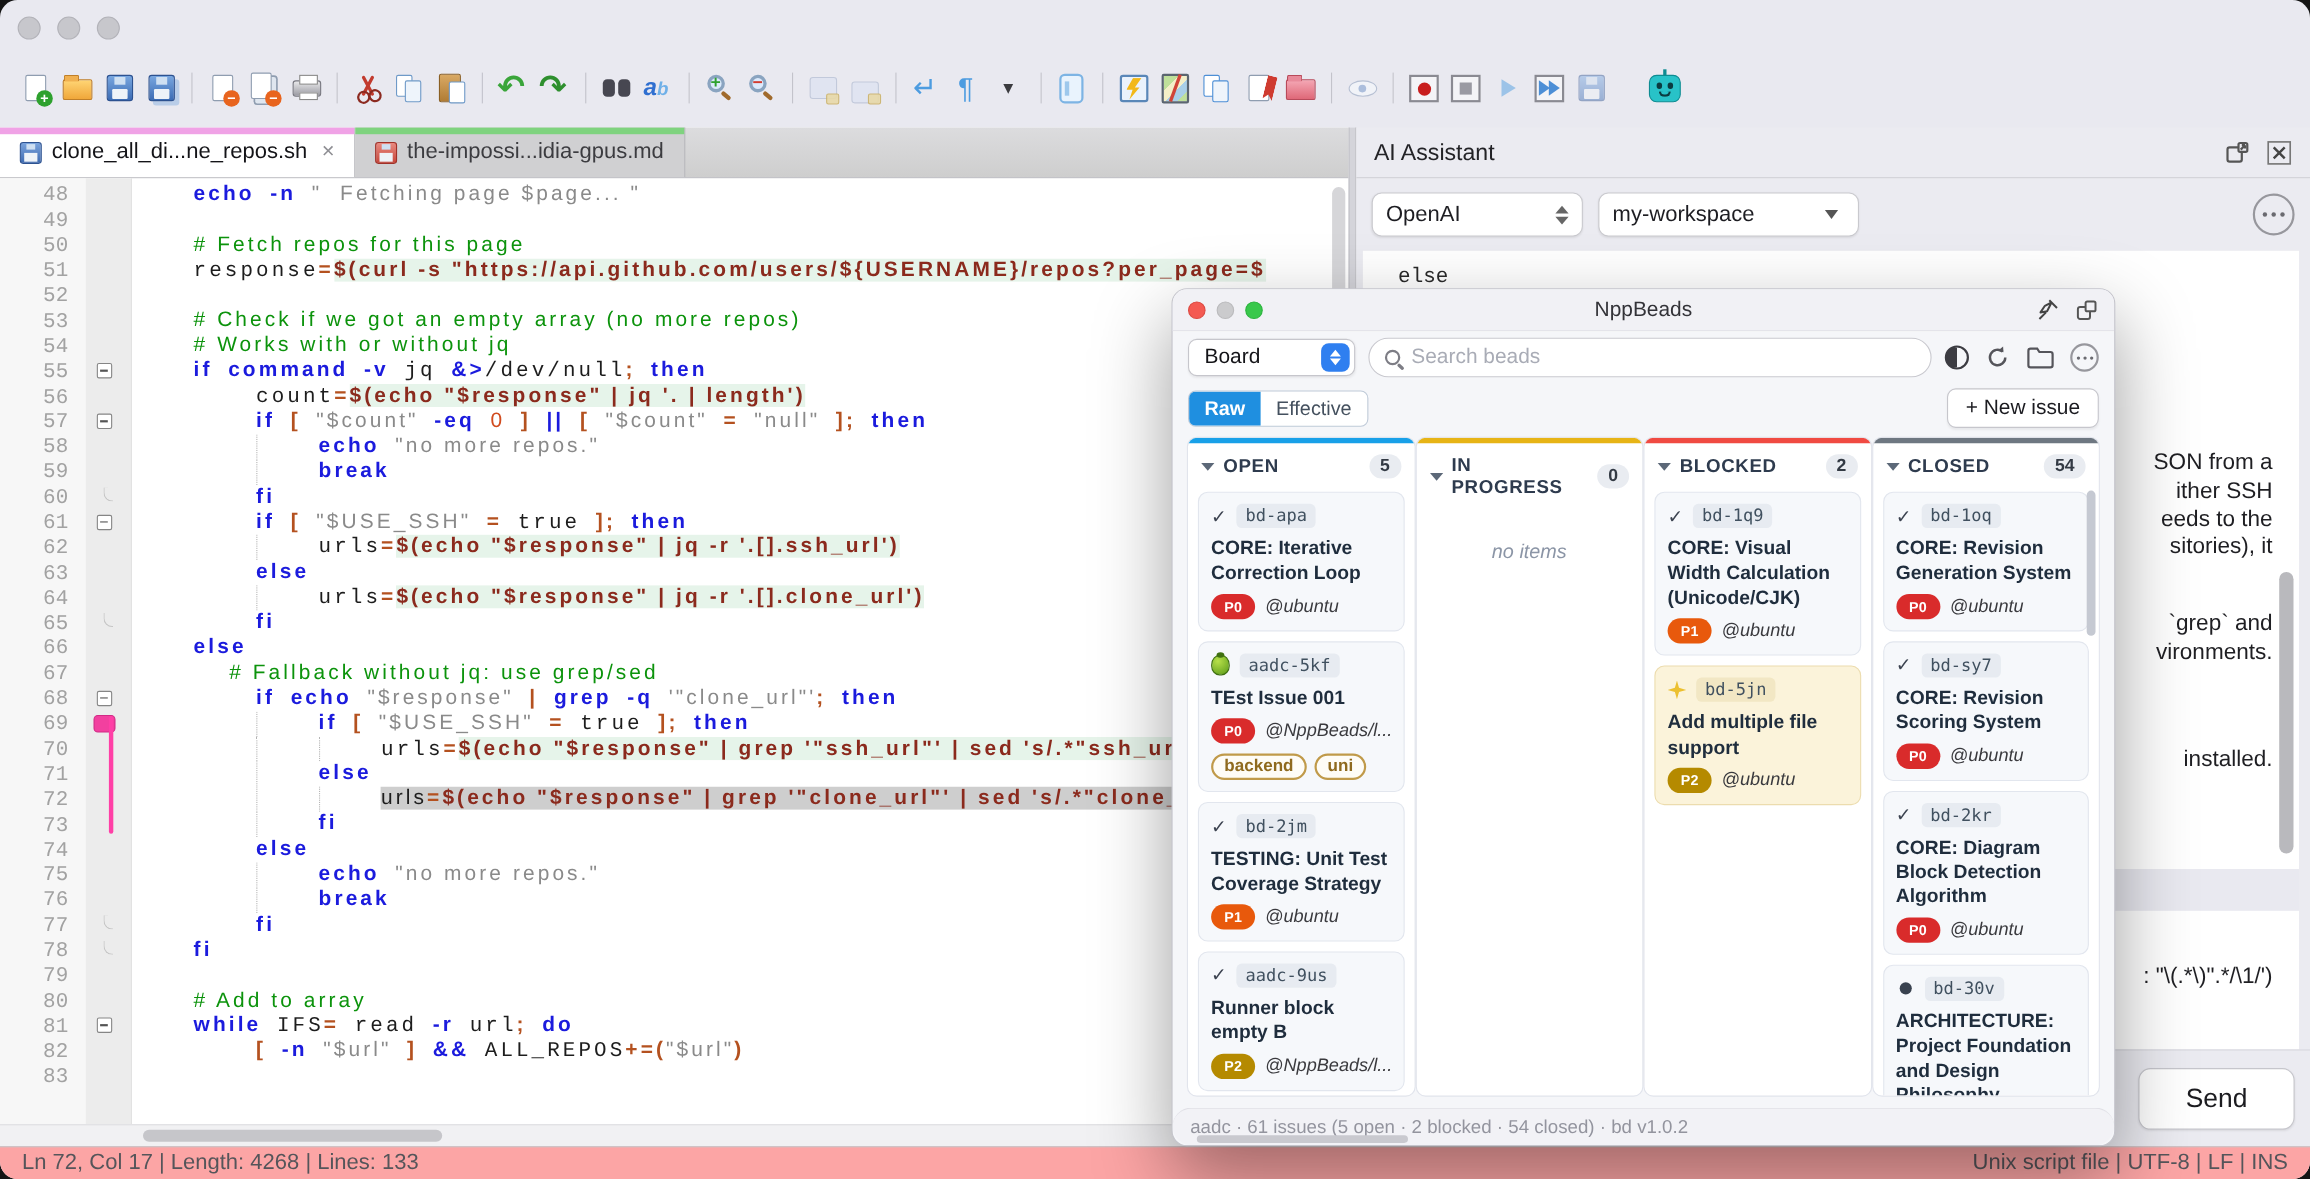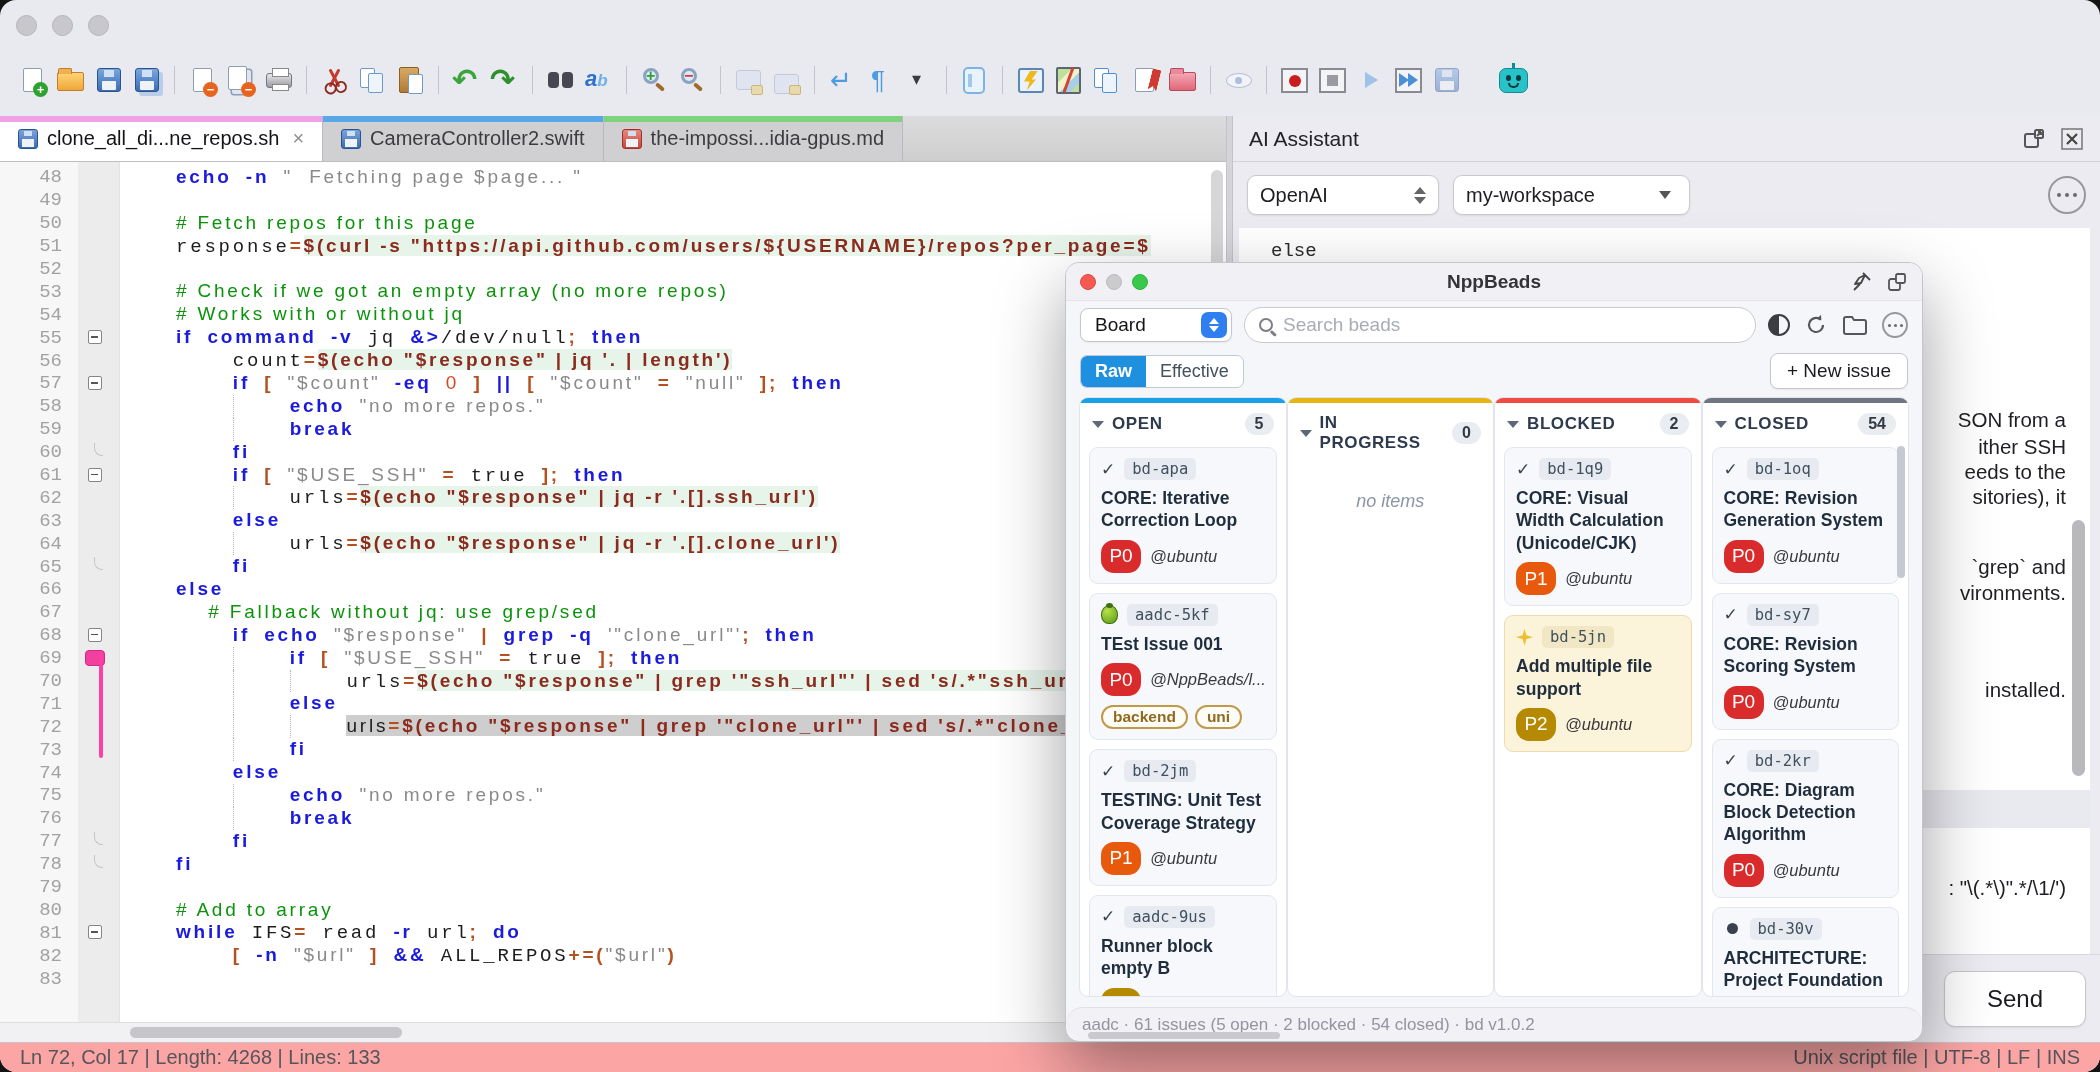--- a/index.html
+++ b/index.html
@@ -144,21 +144,21 @@
   .ai-band{position:absolute;left:0;right:0;top:562px;height:38px;background:#e9e9f0;}
   .ai-vscroll{position:absolute;right:5px;top:292px;width:13px;height:256px;background:#b9b9bd;border-radius:7px;}
   .send-row{position:absolute;left:0;right:0;bottom:0;height:88px;background:#ebebf1;border-top:1px solid #d8d8de;}
   .send-btn{position:absolute;right:14px;top:16px;width:142px;height:56px;background:#fff;border:1px solid #c6c6cc;border-radius:11px;font-size:24px;color:#1c1c20;display:flex;align-items:center;justify-content:center;box-shadow:0 1px 2px rgba(0,0,0,.08);}
 
   
   .beads{position:absolute;left:1065px;top:262px;width:858px;height:780px;background:#f5f6f9;border:1px solid #c4c4cb;border-radius:14px;box-shadow:0 28px 70px rgba(0,0,0,.38);z-index:10;overflow:hidden;}
   .bd-titlebar{position:absolute;top:0;left:0;right:0;height:38px;display:flex;align-items:center;padding:0 14px;border-bottom:1px solid #e4e4ea;background:#f1f1f5;}
   .bd-lights{display:flex;gap:10px;}
   .bd-light{width:16px;height:16px;border-radius:50%;}
-  .bd-title{position:absolute;left:0;right:0;text-align:center;font-size:19px;font-weight:700;color:#333338;pointer-events:none;}
+  .bd-title{position:absolute;left:0;right:0;text-align:center;font-size:19px;font-weight:400;color:#333338;pointer-events:none;}
   .bd-ticons{margin-left:auto;display:flex;gap:14px;z-index:2;}
   .bd-toolbar{position:absolute;top:38px;left:0;right:0;height:48px;display:flex;align-items:center;padding:0 14px;gap:12px;}
   .board-sel{width:152px;height:34px;background:#fff;border:1px solid #c6c6cc;border-radius:8px;display:flex;align-items:center;padding:0 4px 0 14px;box-shadow:0 1px 2px rgba(0,0,0,.06);}
   .board-sel .lbl{font-size:19px;color:#141418;}
   .bstep{margin-left:auto;width:26px;height:26px;background:#2f7ff0;border-radius:7px;display:flex;flex-direction:column;align-items:center;justify-content:center;gap:2px;}
   .bstep i{width:0;height:0;border-left:5px solid transparent;border-right:5px solid transparent;}
   .bstep i.up{border-bottom:6px solid #fff;}
   .bstep i.dn{border-top:6px solid #fff;}
   .searchbox{flex:1;height:36px;background:#fff;border:1px solid #c9c9cf;border-radius:18px;display:flex;align-items:center;padding:0 14px;gap:10px;}
   .maggy{width:14px;height:14px;border:2.5px solid #7d7d85;border-radius:50%;position:relative;flex:0 0 auto;}
@@ -181,21 +181,21 @@
   .col-count{margin-left:auto;background:#e9ecf1;border-radius:12px;padding:2px 10px;font-size:16px;font-weight:bold;color:#333a44;}
   .cards{flex:1;padding:4px 9px 9px;display:flex;flex-direction:column;gap:9px;overflow:hidden;}
   .card{background:#f6f8fb;border:1px solid #e2e6ee;border-radius:9px;padding:10px 11px;}
   .card.hl{background:#fbf3da;border-color:#ecdcae;}
   .card-head{display:flex;align-items:center;gap:9px;}
   .cicon{font-size:17px;color:#3c4350;line-height:1;}
   .cid{background:#e7ebf1;border-radius:5px;padding:2px 8px;font-family:"DejaVu Sans Mono",monospace;font-size:15.5px;color:#40505f;}
   .card.hl .cid{background:#f2e7c4;}
   .ctitle{font-size:17.5px;font-weight:bold;color:#1f2d3d;line-height:1.28;margin-top:7px;}
   .cmeta{display:flex;align-items:center;gap:9px;margin-top:8px;}
-  .ppill{min-width:40px;height:33px;border-radius:13px;color:#fff;font-size:19px;font-weight:normal;display:flex;align-items:center;justify-content:center;padding:0 8px;}
+  .ppill{min-width:40px;height:23px;border-radius:13px;color:#fff;font-size:13px;font-weight:bold;display:flex;align-items:center;justify-content:center;padding:0 8px;}
   .cass{font-size:16.5px;font-style:italic;color:#3a3a3e;}
   .ctags{display:flex;gap:7px;margin-top:9px;}
   .tagp{border:2px solid #c09a4a;color:#8f6a1e;border-radius:12px;padding:1px 10px;font-size:15.5px;font-weight:bold;background:#fefcf6;}
   .bugico{width:17px;height:19px;border-radius:50% 50% 45% 45%;background:radial-gradient(circle at 35% 30%,#b8e04a,#5a9a18);border:1px solid #3f7010;position:relative;}
   .bugico:before{content:"";position:absolute;top:-3px;left:4px;width:7px;height:5px;background:#3f7010;border-radius:50%;}
   .sparkico{width:17px;height:17px;background:#ecc030;clip-path:polygon(50% 0,61% 39%,100% 50%,61% 61%,50% 100%,39% 61%,0 50%,39% 39%);}
   .dotico{width:11px;height:11px;border-radius:50%;background:#39424f;margin:3px;}
   .noitems{text-align:center;font-style:italic;color:#8b95a6;font-size:18px;padding-top:26px;}
   .colscroll{position:absolute;right:3px;top:48px;width:8px;height:132px;border-radius:4px;background:#c5c9d2;}
   .bd-footer{position:absolute;left:0;right:0;bottom:0;height:34px;border-top:1px solid #e0e0e6;background:#f2f2f6;display:flex;align-items:center;padding:0 16px;border-radius:17px;}
@@ -360,25 +360,20 @@
       </div>
     </div>
 
   <div class="editor-pane">
     <div class="tabbar" id="tabbar">
         <div class="tab active">
           <div class="stripe" style="background: rgb(240, 162, 230);"></div>
           <span class="tficon"></span>
           <span class="tab-label">clone_all_di...ne_repos.sh</span>
           <span class="tab-close">×</span>
-        </div>
-        <div class="tab">
-          <div class="stripe" style="background: rgb(88, 167, 232);"></div>
-          <span class="tficon"></span>
-          <span class="tab-label">CameraController2.swift</span>
         </div>
         <div class="tab">
           <div class="stripe" style="background: rgb(127, 211, 127);"></div>
           <span class="tficon red"></span>
           <span class="tab-label">the-impossi...idia-gpus.md</span>
         </div>
       </div>
     <div class="ed-body">
       <div class="ln-bg"></div>
       <div class="fold-bg"></div>

